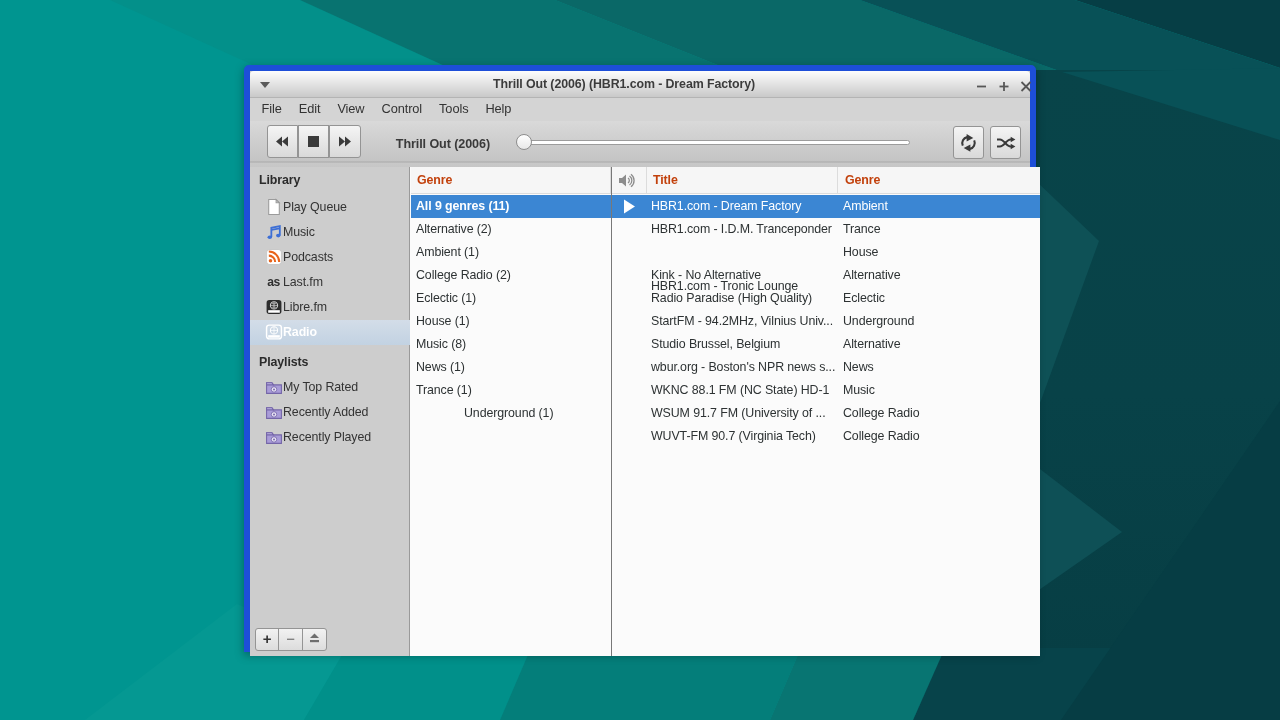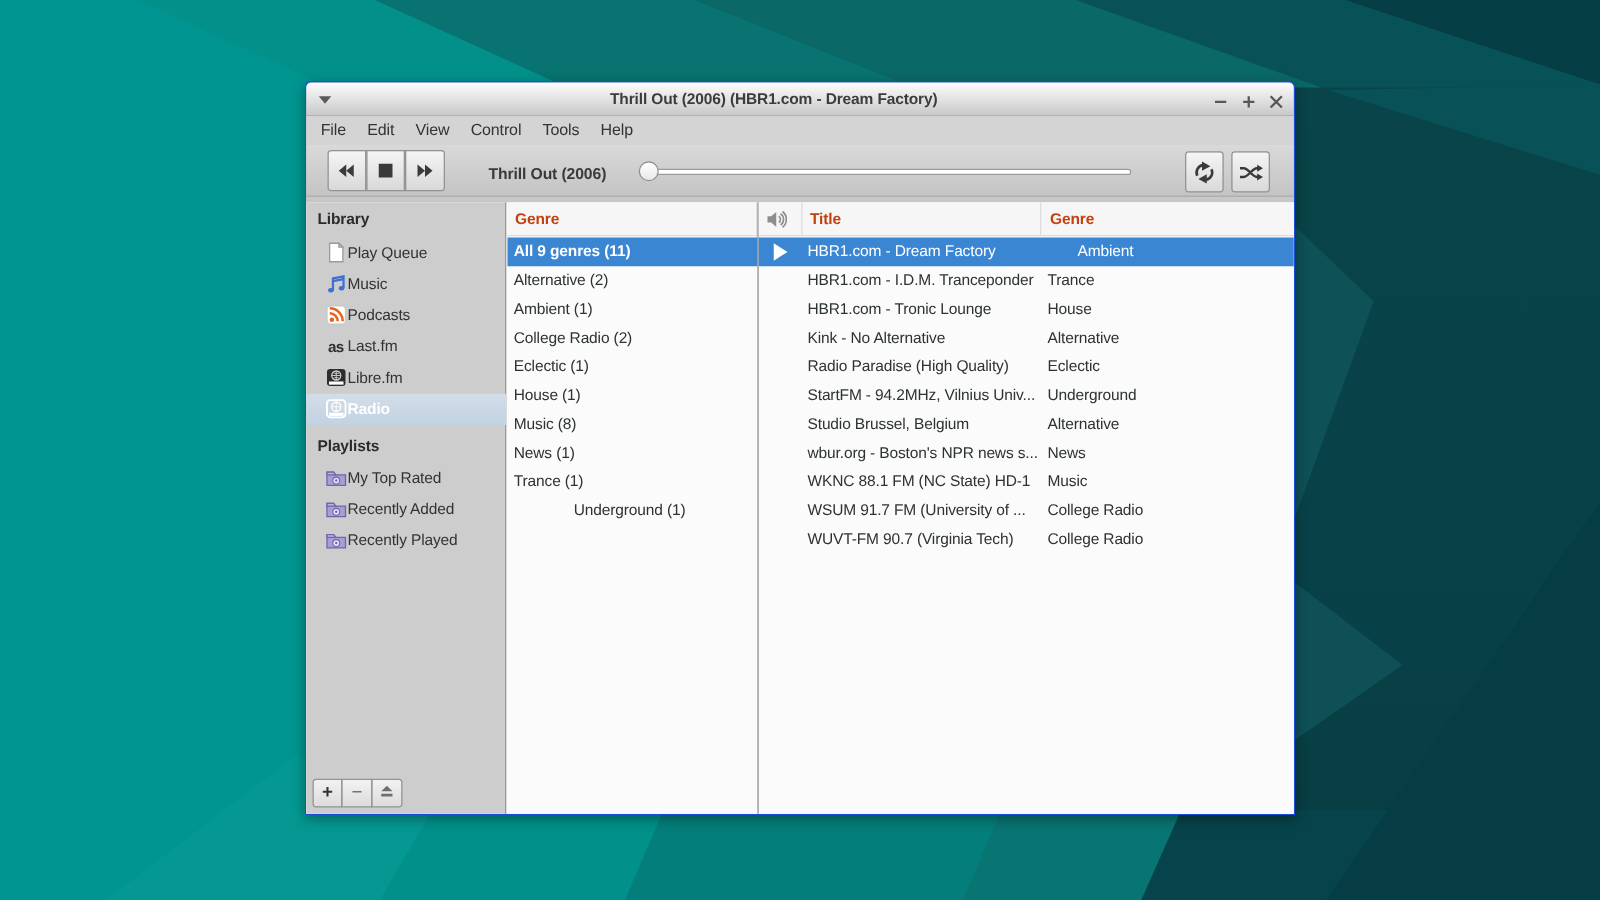--- a/index.html
+++ b/index.html
@@ -1,20 +1,20 @@
 <!DOCTYPE html>
 <html><head>
 <meta charset="utf-8">
 <style>
   html,body{margin:0;padding:0;width:1280px;height:720px;overflow:hidden;}
   body{font-family:"Liberation Sans",sans-serif;position:relative;background:#00968f;}
   .abs{position:absolute;}
   #bg{position:absolute;left:0;top:0;width:1280px;height:720px;}
   #win{position:absolute;left:244px;top:65px;width:792px;height:587px;
-       border:1px solid #1d4ed8;border-radius:5px 5px 0 0;
+       border:6px solid #1d4ed8;border-radius:5px 5px 0 0;
        box-shadow:0 3px 10px rgba(0,0,0,0.35);background:#cdcdcd;box-sizing:border-box;}
   #titlebar{position:absolute;left:0;top:0;width:100%;height:27px;
        background:linear-gradient(#fdfdfd,#c9c9c9);border-radius:4px 4px 0 0;
        border-bottom:1px solid #b4b4b4;box-sizing:border-box;}
   #title{position:absolute;left:0;top:0;width:748px;text-align:center;
        font-size:12.4px;font-weight:bold;color:#3c3c3c;line-height:27px;letter-spacing:-0.1px;}
   #menubar{position:absolute;left:0;top:27px;width:100%;height:23px;background:#d4d4d4;}
   #menubar span{display:inline-block;font-size:12.8px;letter-spacing:-0.1px;color:#333;padding:0 8.5px;line-height:21px;}
   #toolbar{position:absolute;left:0;top:50px;width:100%;height:46px;
        background:linear-gradient(180deg,#d9d9d9 0,#c4c4c4 40px,#a9a9a9 41px,#c8c8c8 42px,#c6c6c6 46px);box-sizing:border-box;}
@@ -249,28 +249,28 @@
         <span class="abs" style="left:41px;">Title</span>
         <span class="abs" style="left:233px;">Genre</span>
         <div class="abs" style="left:34px;top:0;width:1px;height:26px;background:#dcdcdc;"></div>
         <div class="abs" style="left:225px;top:0;width:1px;height:26px;background:#dcdcdc;"></div>
       </div>
       <div class="lrow sel" style="top:28px;">
         <svg class="abs" style="left:11px;top:4px;" width="13" height="15">
             <polygon points="1,0.5 12,7.5 1,14.5" fill="#fff"></polygon>
           </svg>
         <span class="abs" style="left:39px;">HBR1.com - Dream Factory</span>
-          <span class="abs" style="left:231px;margin-left:24px;">Ambient</span>
+          <span class="abs" style="left:231px;">Ambient</span>
       </div>
       <div class="lrow" style="top:51px;">
           <span class="abs" style="left:39px;">HBR1.com - I.D.M. Tranceponder</span>
           <span class="abs" style="left:231px;">Trance</span>
         </div>
       <div class="lrow" style="top:74px;">
-          <span class="abs" style="left:39px;">HBR1.com - Tronic Lounge</span>
+          <span class="abs" style="left:39px;margin-top:34px;">HBR1.com - Tronic Lounge</span>
           <span class="abs" style="left:231px;text-align:center;">House</span>
         </div>
       <div class="lrow" style="top:97px;">
           <span class="abs" style="left:39px;">Kink - No Alternative</span>
           <span class="abs" style="left:231px;">Alternative</span>
         </div>
       <div class="lrow" style="top:120px;">
           <span class="abs" style="left:39px;">Radio Paradise (High Quality)</span>
           <span class="abs" style="left:231px;">Eclectic</span>
         </div>

